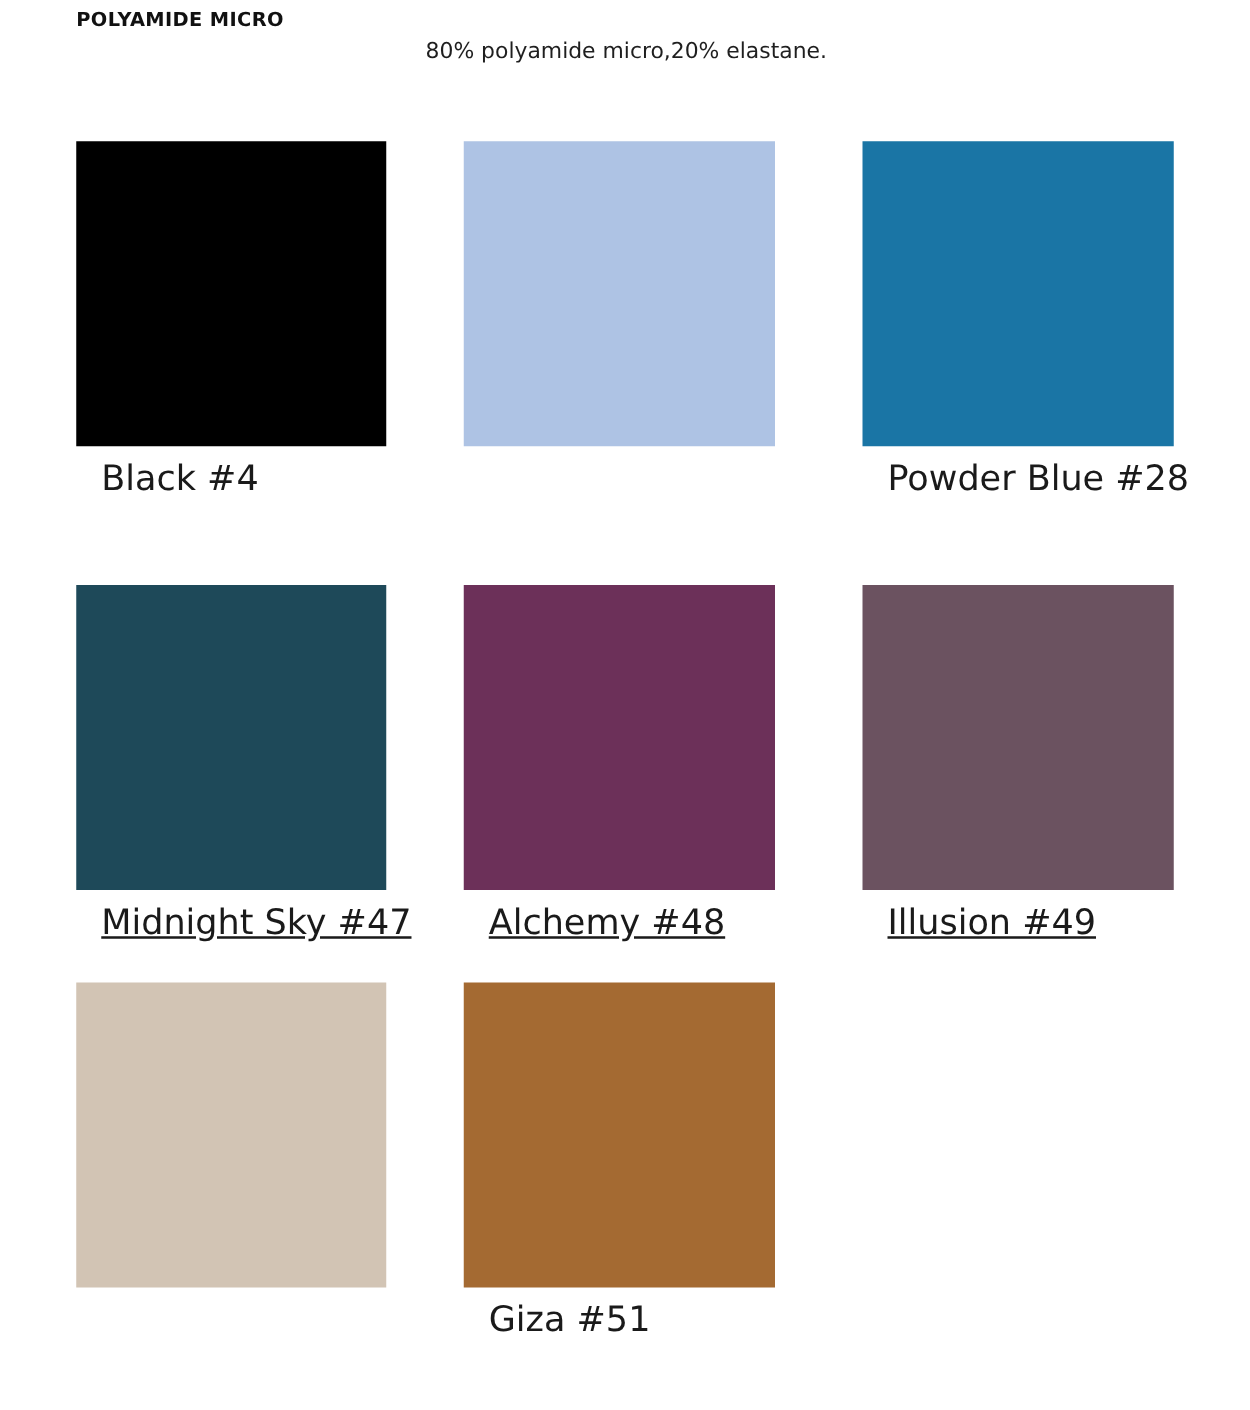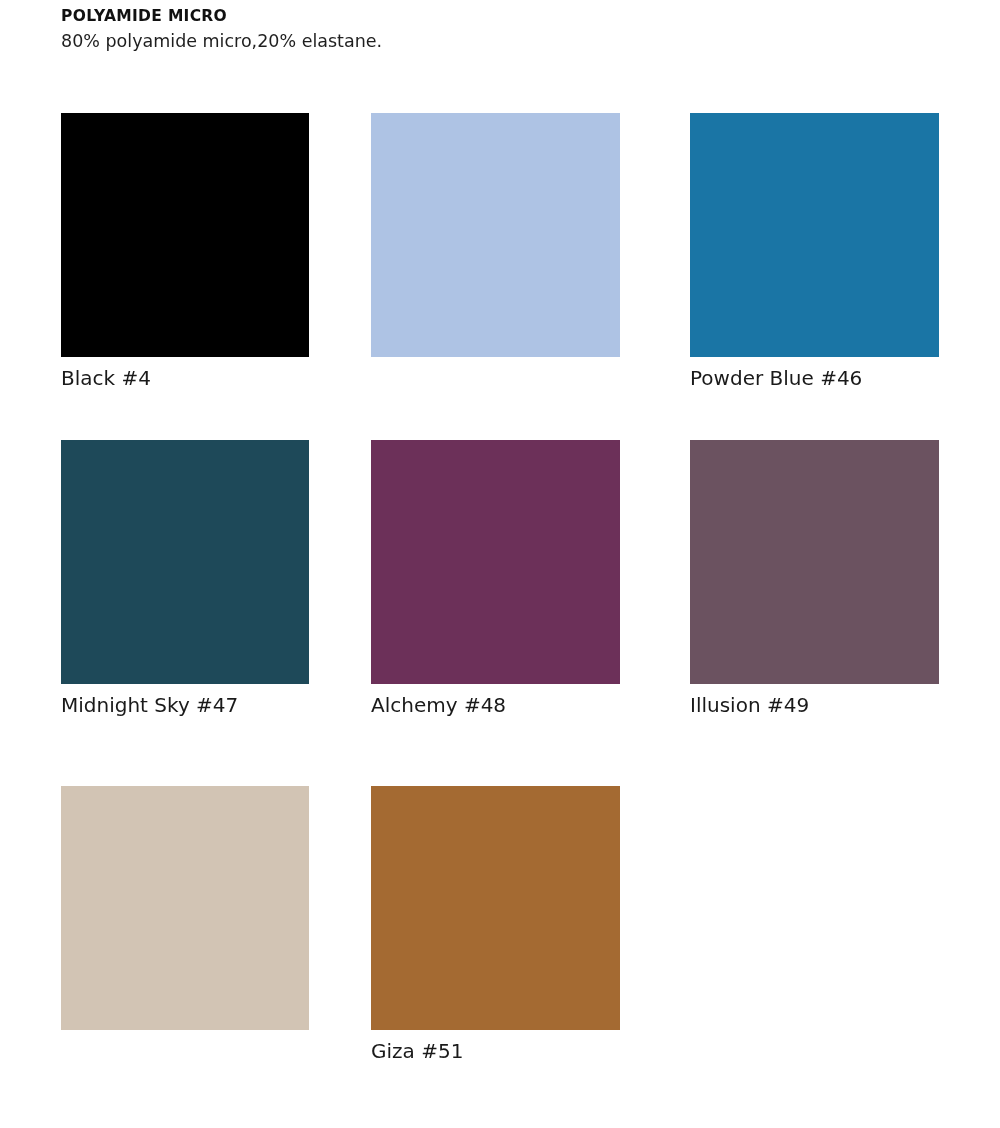--- a/index.html
+++ b/index.html
@@ -36,20 +36,21 @@
     line-height: 1.35;
     color: #111111;
     margin: 0;
   }
   .header-subtitle {
     font-size: 17.5px;
     font-weight: 400;
     line-height: 1.35;
     color: #1f1f1f;
     margin: 3px 0 0 0;
+    text-align: center;
   }
 
   
   .grid {
     position: absolute;
     left: 0;
     top: 0;
     width: 1000px;
     height: 1128px;
   }
@@ -57,35 +58,36 @@
     position: absolute;
   }
   .swatch-chip {
     display: block;
     width: 100%;
     height: 244px;
   }
   .swatch-label {
     display: block;
     margin-top: 11px;
-    font-size: 20px;
+    font-size: 28px;
     font-weight: 400;
     line-height: 1.05;
     color: #1a1a1a;
     white-space: nowrap;
+    margin-left: 20px;
   }
 
   
   .col-0 { left: 61px;  width: 248px; }
   .col-1 { left: 371px; width: 249px; }
   .col-2 { left: 690px; width: 249px; }
 
   
   .row-0 { top: 113px; }
-  .row-1 { top: 440px; }
+  .row-1 { top: 468px; text-decoration: underline; }
   .row-2 { top: 786px; }
 </style>
 </head>
 <body>
 
 <div class="page">
 
   <div class="header">
     <div class="header-title">POLYAMIDE MICRO</div>
     <div class="header-subtitle">80% polyamide micro,20% elastane.</div>
@@ -97,21 +99,21 @@
       <span class="swatch-chip" style="background-color: rgb(0, 0, 0);"></span>
       <span class="swatch-label">Black #4</span>
     </div>
 
     <div class="swatch-cell col-1 row-0">
       <span class="swatch-chip" style="background-color: rgb(174, 195, 228);"></span>
     </div>
 
     <div class="swatch-cell col-2 row-0">
       <span class="swatch-chip" style="background-color: rgb(26, 117, 165);"></span>
-      <span class="swatch-label">Powder Blue #46</span>
+      <span class="swatch-label">Powder Blue #28</span>
     </div>
 
     <div class="swatch-cell col-0 row-1">
       <span class="swatch-chip" style="background-color: rgb(30, 73, 89);"></span>
       <span class="swatch-label">Midnight Sky #47</span>
     </div>
 
     <div class="swatch-cell col-1 row-1">
       <span class="swatch-chip" style="background-color: rgb(108, 48, 89);"></span>
       <span class="swatch-label">Alchemy #48</span>

